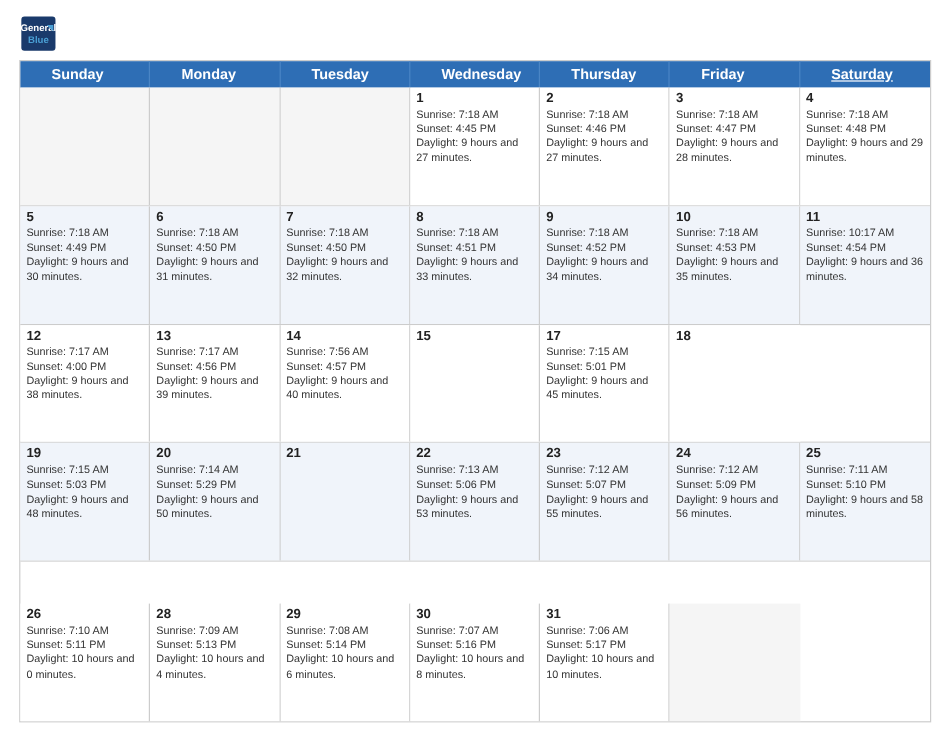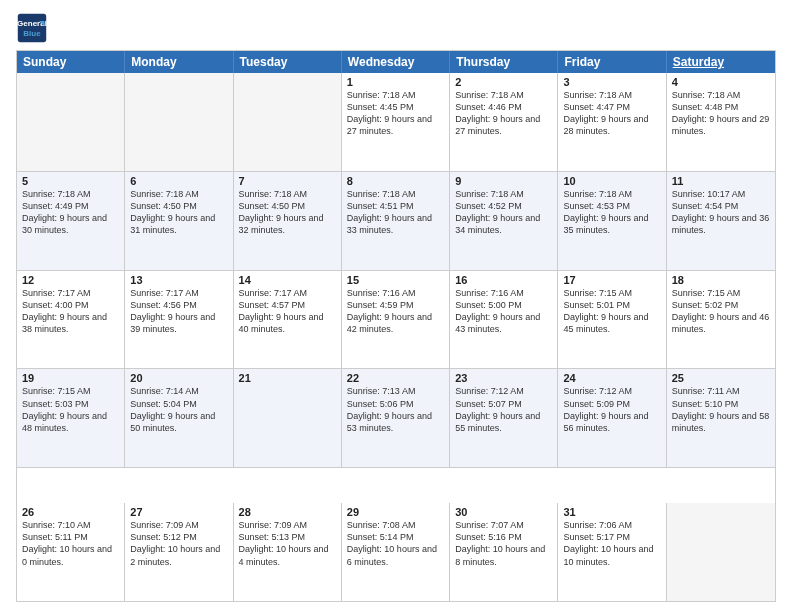--- a/index.html
+++ b/index.html
@@ -54,20 +54,21 @@
       display: grid;
       grid-template-columns: repeat(7, 1fr);
       background: #2e6eb5;
     }
     .cal-header-cell {
       color: #fff;
       font-size: 12px;
       font-weight: bold;
       padding: 4px 6px;
       border-right: 1px solid #4a85c5;
+      margin-left: 20px;
     }
     .cal-header-cell:last-child { border-right: none; text-decoration: underline; }
     .cal-body {
       flex: 1;
       display: flex;
       flex-direction: column;
     }
     .cal-row {
       display: grid;
       grid-template-columns: repeat(7, 1fr);
@@ -210,60 +211,48 @@
 Daylight: 9 hours and 38 minutes.</div>
           </div>
           <div class="cal-cell">
             <div class="day-num">13</div>
             <div class="cell-text">Sunrise: 7:17 AM
 Sunset: 4:56 PM
 Daylight: 9 hours and 39 minutes.</div>
           </div>
           <div class="cal-cell">
             <div class="day-num">14</div>
-            <div class="cell-text">Sunrise: 7:17 AM
+            <div class="cell-text">Sunrise: 7:56 AM
 Sunset: 4:57 PM
 Daylight: 9 hours and 40 minutes.</div>
           </div>
           <div class="cal-cell">
             <div class="day-num">15</div>
-            <div class="cell-text">Sunrise: 7:16 AM
-Sunset: 4:59 PM
-Daylight: 9 hours and 42 minutes.</div>
-          </div>
-          <div class="cal-cell">
-            <div class="day-num">16</div>
-            <div class="cell-text">Sunrise: 7:16 AM
-Sunset: 5:00 PM
-Daylight: 9 hours and 43 minutes.</div>
           </div>
           <div class="cal-cell">
             <div class="day-num">17</div>
             <div class="cell-text">Sunrise: 7:15 AM
 Sunset: 5:01 PM
 Daylight: 9 hours and 45 minutes.</div>
           </div>
           <div class="cal-cell">
             <div class="day-num">18</div>
-            <div class="cell-text">Sunrise: 7:15 AM
-Sunset: 5:02 PM
-Daylight: 9 hours and 46 minutes.</div>
           </div>
         </div>
         <div class="cal-row">
           <div class="cal-cell alt-row">
             <div class="day-num">19</div>
             <div class="cell-text">Sunrise: 7:15 AM
 Sunset: 5:03 PM
 Daylight: 9 hours and 48 minutes.</div>
           </div>
           <div class="cal-cell alt-row">
             <div class="day-num">20</div>
             <div class="cell-text">Sunrise: 7:14 AM
-Sunset: 5:04 PM
+Sunset: 5:29 PM
 Daylight: 9 hours and 50 minutes.</div>
           </div>
           <div class="cal-cell alt-row">
             <div class="day-num">21</div>
           </div>
           <div class="cal-cell alt-row">
             <div class="day-num">22</div>
             <div class="cell-text">Sunrise: 7:13 AM
 Sunset: 5:06 PM
 Daylight: 9 hours and 53 minutes.</div>
@@ -286,26 +275,20 @@
 Sunset: 5:10 PM
 Daylight: 9 hours and 58 minutes.</div>
           </div>
         </div>
         <div class="cal-row">
           <div class="cal-cell">
             <div class="day-num">26</div>
             <div class="cell-text">Sunrise: 7:10 AM
 Sunset: 5:11 PM
 Daylight: 10 hours and 0 minutes.</div>
-          </div>
-          <div class="cal-cell">
-            <div class="day-num">27</div>
-            <div class="cell-text">Sunrise: 7:09 AM
-Sunset: 5:12 PM
-Daylight: 10 hours and 2 minutes.</div>
           </div>
           <div class="cal-cell">
             <div class="day-num">28</div>
             <div class="cell-text">Sunrise: 7:09 AM
 Sunset: 5:13 PM
 Daylight: 10 hours and 4 minutes.</div>
           </div>
           <div class="cal-cell">
             <div class="day-num">29</div>
             <div class="cell-text">Sunrise: 7:08 AM

